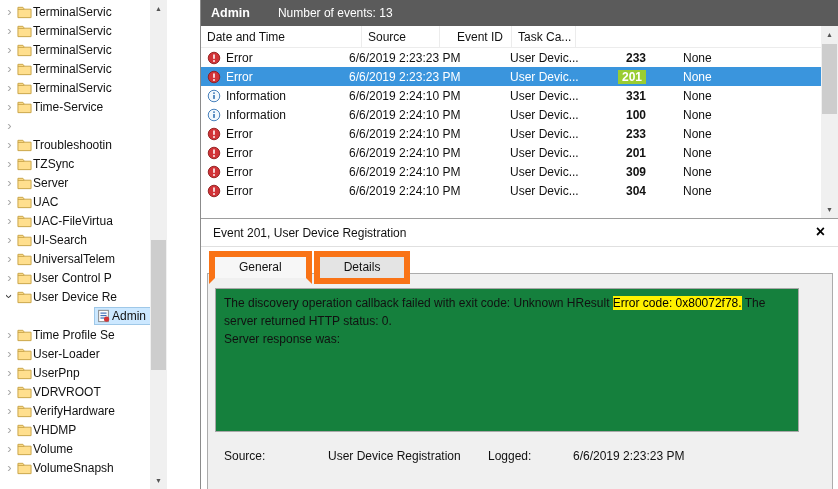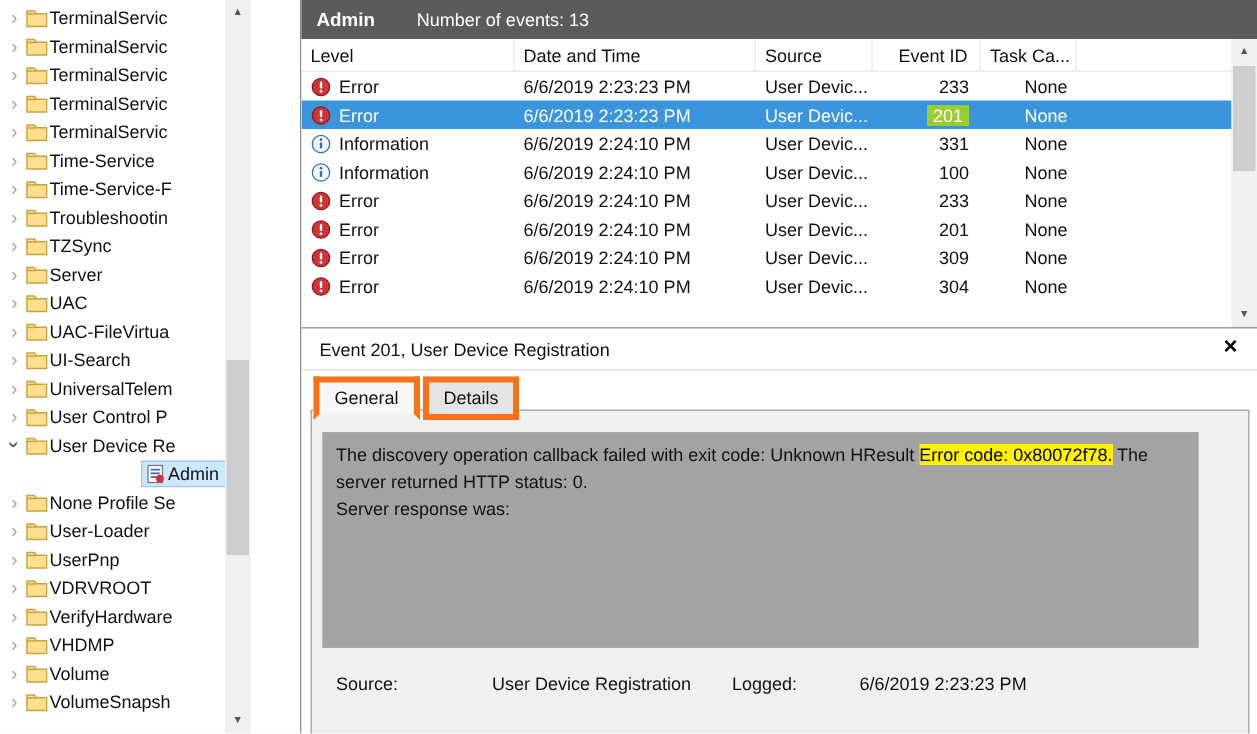--- a/index.html
+++ b/index.html
@@ -39,35 +39,35 @@
   .hcell { display:flex; align-items:center; padding-left:6px; border-right:1px solid #ececec; cursor:pointer; }
   .hc0 { width:142px; } .hc1 { width:161px; } .hc2 { width:78px; }
   .hc3 { width:72px; justify-content:flex-end; padding-right:8px; }
   .hc4 { width:64px; }
   .tbody { padding-right:17px; }
   .trow { display:flex; align-items:center; height:19px; cursor:default; }
   .trow.selected { background:var(--selection-blue); color:#fff; }
   .c0 { width:142px; display:flex; align-items:center; gap:5px; padding-left:6px; }
   .c1 { width:161px; padding-left:6px; }
   .c2 { width:78px; padding-left:6px; }
-  .c3 { width:72px; text-align:right; padding-right:8px; }
+  .c3 { width:72px; text-align:right; padding-right:8px;font-weight:bold; }
   .c4 { width:64px; padding-left:6px;margin-left:23px; }
   .levicon { width:14px; height:14px; flex:0 0 14px; }
   .levicon svg { width:14px; height:14px; display:block; }
   .hl-green { background:var(--green-highlight); color:#fff; padding:0 4px; }
 
   
   .detail { position:absolute; left:0; top:218px; width:100%; height:271px; background:#fff; border-top:1px solid #9d9d9d; }
   .detail-title-bar { position:relative; height:28px; display:flex; align-items:center; padding-left:12px; border-bottom:1px solid #e0e0e0; }
   .close { position:absolute; right:13px; top:4px; font-size:16px; font-weight:bold; color:#000; cursor:pointer; line-height:18px; }
   .tabstrip { height:26px; padding:4px 0 0 8px; position:relative; z-index:2; }
-  .tab { display:inline-block; padding:3px 10px 4px; border:4px solid #f97316; background:#e4e4e4; margin-right:2px; cursor:pointer; position:relative; top:0; }
+  .tab { display:inline-block; padding:3px 24px 4px; border:6px solid #f97316; background:#e4e4e4; margin-right:2px; cursor:pointer; position:relative; top:0; }
   .tab.active { background:#f7f7f7; border-bottom-color:#f0f0f0; z-index:3; }
   .tabpage { position:absolute; left:6px; right:5px; top:54px; height:460px; border:1px solid #acacac; background:#f0f0f0; }
-  .message-box { margin:14px 33px 0 7px; height:144px; background:#a3a3a3; border:1px solid #a8a8a8; padding:5px 8px; line-height:1.5; overflow:hidden; }
+  .message-box { margin:14px 33px 0 7px; height:144px; background:#15803d; border:1px solid #a8a8a8; padding:5px 8px; line-height:1.5; overflow:hidden; }
   .hl-yellow { background:var(--yellow-highlight); color:#000; }
   .fields { margin:14px 33px 0 16px; }
   .frow { display:flex; align-items:center; height:20px; }
   .flabel { width:104px; flex:0 0 104px; }
   .fvalue-source { width:160px; flex:0 0 160px; }
   .flabel-logged { width:85px; flex:0 0 85px; }
 </style>
 </head>
 <body>
 
@@ -142,29 +142,20 @@
               <svg viewBox="0 0 16 14">
                 <path d="M1 2h5.3l1.5 2H15v9H1z" fill="#ffdf8e" stroke="#c7a245"></path>
                 <path d="M1 4.2h6.9" stroke="#c7a245" fill="none"></path>
               </svg>
             </span>
             <span>Time-Service</span>
           </span>
         </div>
         <div class="tree-row">
           <span class="chev">›</span>
-          <span class="rowbox">
-            <span class="ticon">
-              <svg viewBox="0 0 16 14">
-                <path d="M1 2h5.3l1.5 2H15v9H1z" fill="#ffdf8e" stroke="#c7a245"></path>
-                <path d="M1 4.2h6.9" stroke="#c7a245" fill="none"></path>
-              </svg>
-            </span>
-            <span>Time-Service-F</span>
-          </span>
         </div>
         <div class="tree-row">
           <span class="chev">›</span>
           <span class="rowbox">
             <span class="ticon">
               <svg viewBox="0 0 16 14">
                 <path d="M1 2h5.3l1.5 2H15v9H1z" fill="#ffdf8e" stroke="#c7a245"></path>
                 <path d="M1 4.2h6.9" stroke="#c7a245" fill="none"></path>
               </svg>
             </span>
@@ -283,21 +274,21 @@
         </div>
         <div class="tree-row">
           <span class="chev">›</span>
           <span class="rowbox">
             <span class="ticon">
               <svg viewBox="0 0 16 14">
                 <path d="M1 2h5.3l1.5 2H15v9H1z" fill="#ffdf8e" stroke="#c7a245"></path>
                 <path d="M1 4.2h6.9" stroke="#c7a245" fill="none"></path>
               </svg>
             </span>
-            <span>None Profile Se</span>
+            <span>Time Profile Se</span>
           </span>
         </div>
         <div class="tree-row">
           <span class="chev">›</span>
           <span class="rowbox">
             <span class="ticon">
               <svg viewBox="0 0 16 14">
                 <path d="M1 2h5.3l1.5 2H15v9H1z" fill="#ffdf8e" stroke="#c7a245"></path>
                 <path d="M1 4.2h6.9" stroke="#c7a245" fill="none"></path>
               </svg>
@@ -387,21 +378,20 @@
 
   <div class="main">
 
     <div class="header">
       <span class="header-title">Admin</span>
       <span class="header-count">Number of events: 13</span>
     </div>
 
     <div class="table-area">
       <div class="thead">
-          <div class="hcell hc0">Level</div>
           <div class="hcell hc1">Date and Time</div>
           <div class="hcell hc2">Source</div>
           <div class="hcell hc3">Event ID</div>
           <div class="hcell hc4">Task Ca...</div>
         </div>
       <div class="tbody">
           <div class="trow">
             <div class="c0">
               <span class="levicon">
                 <svg viewBox="0 0 16 16">

